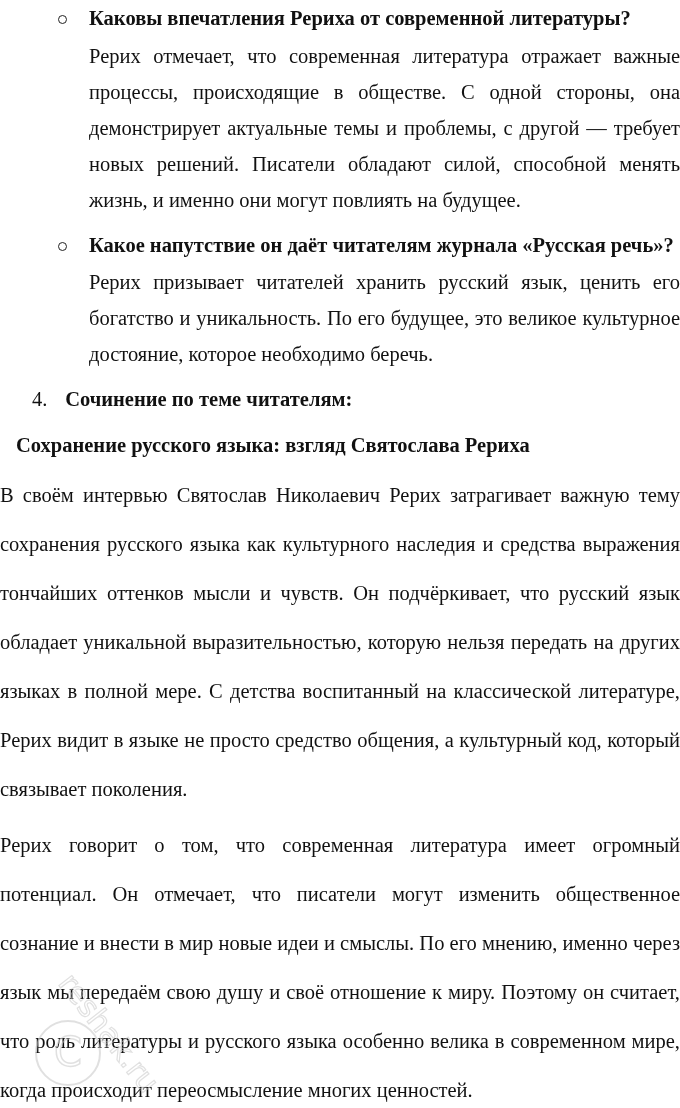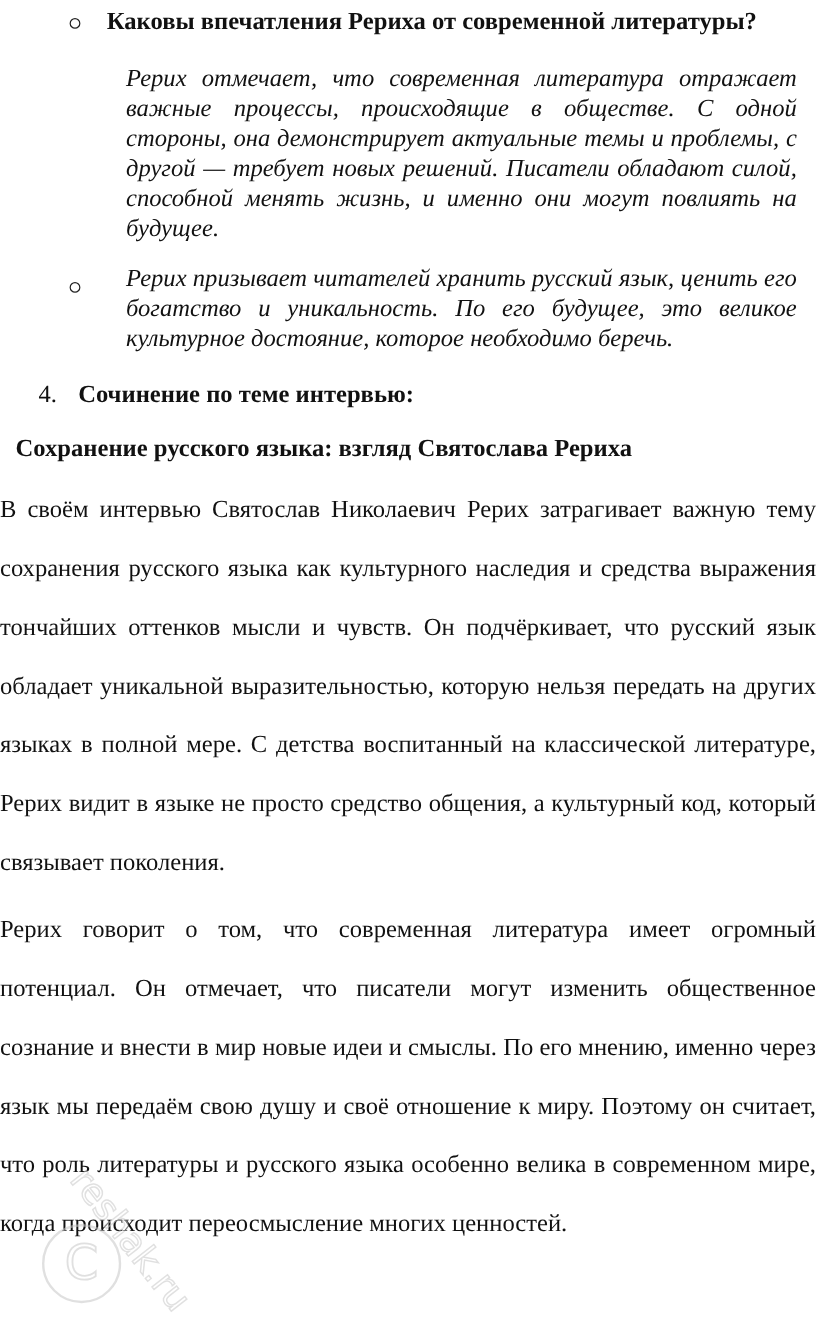--- a/index.html
+++ b/index.html
@@ -37,42 +37,41 @@
     border-radius: 50%;
   }
   .q {
     font-weight: bold;
     line-height: 37.5px;
     text-align: justify;
     text-align-last: left;
     margin: 0;
   }
   .a {
-    line-height: 25px;
+    line-height: 36px;
     text-align: justify;
-    margin: 16px;
-    font-style: italic;
+    margin: 0;
   }
   .numbered {
     position: relative;
     margin-left: 32px;
     line-height: 37.5px;
     font-weight: bold;
     margin-top: 9px;
   }
   .numbered .num {
     font-weight: normal;
     display: inline-block;
     width: 28px;
   }
   .essay-title {
     font-weight: bold;
     line-height: 37.5px;
-    margin: 8px 0 0 13px;
-    padding-left: 0;
+    margin: 8px 0 0 0;
+    padding-left: 16px;
   }
   .essay-p {
     line-height: 49px;
     text-align: justify;
     margin: 7px 0 0 0;
     width: 680px;
   }
   .watermark {
     position: absolute;
     left: 18px;
@@ -89,26 +88,27 @@
 <div class="page">
 
   <div class="sub-item">
     <span class="sub-bullet"></span>
     <p class="q">Каковы впечатления Рериха от современной литературы?</p>
     <p class="a">Рерих отмечает, что современная литература отражает важные процессы, происходящие в обществе. С одной стороны, она демонстрирует актуальные темы и проблемы, с другой — требует новых решений. Писатели обладают силой, способной менять жизнь, и именно они могут повлиять на будущее.</p>
   </div>
 
   <div class="sub-item" style="margin-top:9px;">
     <span class="sub-bullet"></span>
+    <p class="q">Какое напутствие он даёт читателям журнала «Русская речь»?</p>
     <p class="a">Рерих призывает читателей хранить русский язык, ценить его богатство и уникальность. По его будущее, это великое культурное достояние, которое необходимо беречь.</p>
   </div>
 
   <div class="numbered">
     <span class="num">4.</span>
-    <span>Сочинение по теме интервью:</span>
+    <span>Сочинение по теме читателям:</span>
   </div>
 
   <p class="essay-title">Сохранение русского языка: взгляд Святослава Рериха</p>
 
   <p class="essay-p">В своём интервью Святослав Николаевич Рерих затрагивает важную тему сохранения русского языка как культурного наследия и средства выражения тончайших оттенков мысли и чувств. Он подчёркивает, что русский язык обладает уникальной выразительностью, которую нельзя передать на других языках в полной мере. С детства воспитанный на классической литературе, Рерих видит в языке не просто средство общения, а культурный код, который связывает поколения.</p>
   <p class="essay-p">Рерих говорит о том, что современная литература имеет огромный потенциал. Он отмечает, что писатели могут изменить общественное сознание и внести в мир новые идеи и смыслы. По его мнению, именно через язык мы передаём свою душу и своё отношение к миру. Поэтому он считает, что роль литературы и русского языка особенно велика в современном мире, когда происходит переосмысление многих ценностей.</p>
 
 </div>
 
 <div class="watermark">

